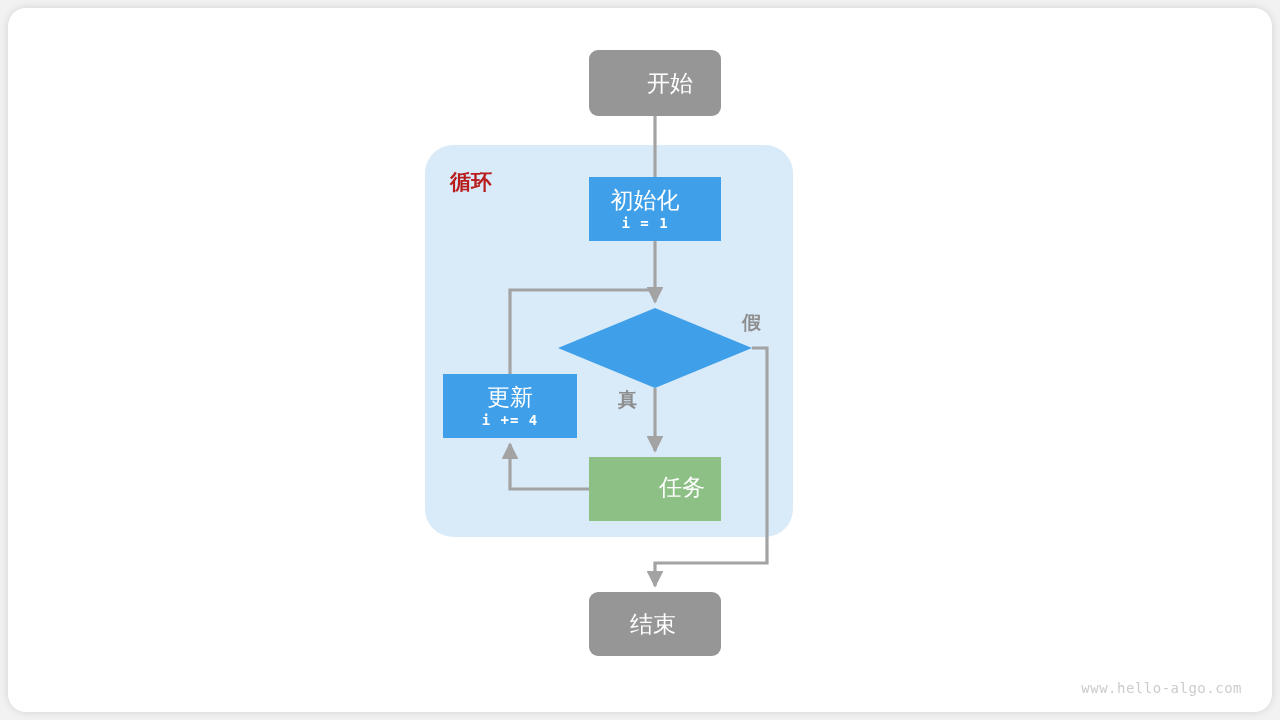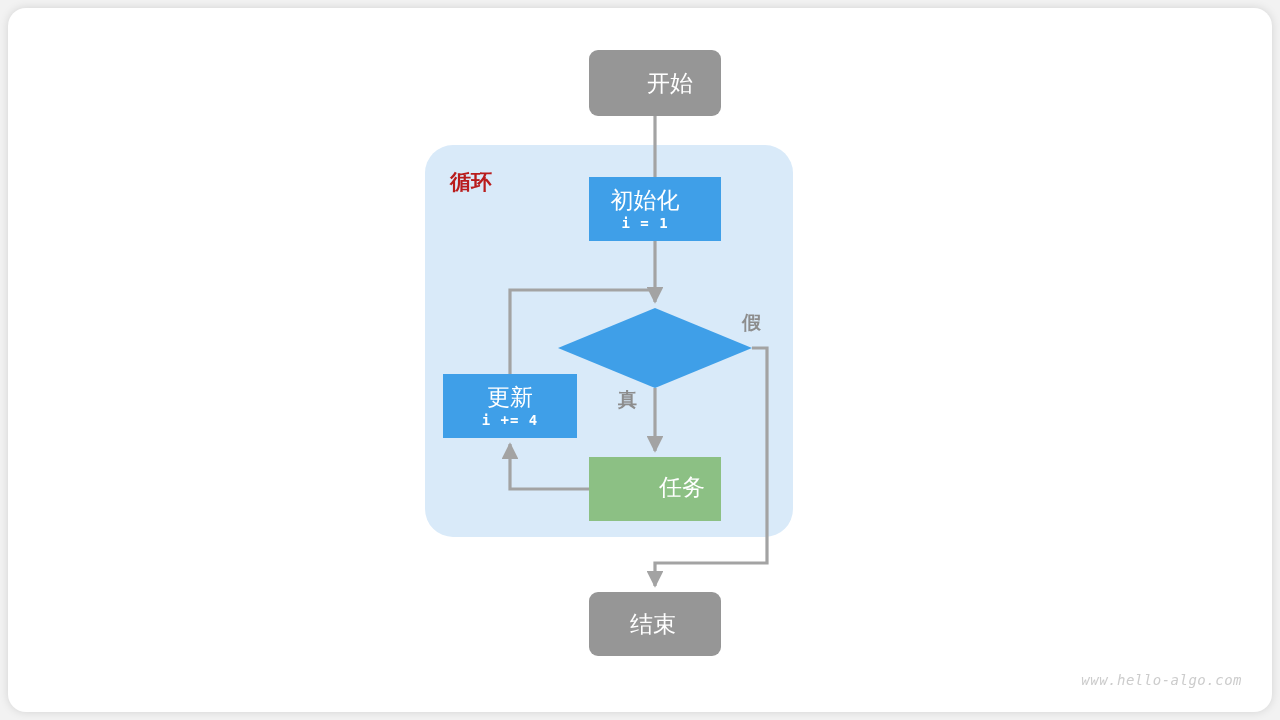--- a/index.html
+++ b/index.html
@@ -67,26 +67,25 @@
     left: 450px;
     top: 168px;
     font-family: "Liberation Sans", "DejaVu Sans", sans-serif;
     font-size: 21px;
     font-weight: bold;
     color: #b91c1c;
   }
   #watermark {
     position: absolute;
     right: 38px;
-    bottom: 32px;
+    bottom: 24px;
     font-family: "DejaVu Sans Mono", "Liberation Mono", monospace;
     font-size: 14px;
     color: #cccccc;
     letter-spacing: 0.5px;
-    font-style: italic;
   }
 </style>
 </head>
 <body>
 
 <div id="canvas">
   <div id="card"></div>
 
   <svg id="diagram" viewBox="0 0 1280 720" xmlns="http://www.w3.org/2000/svg">
     <defs>

